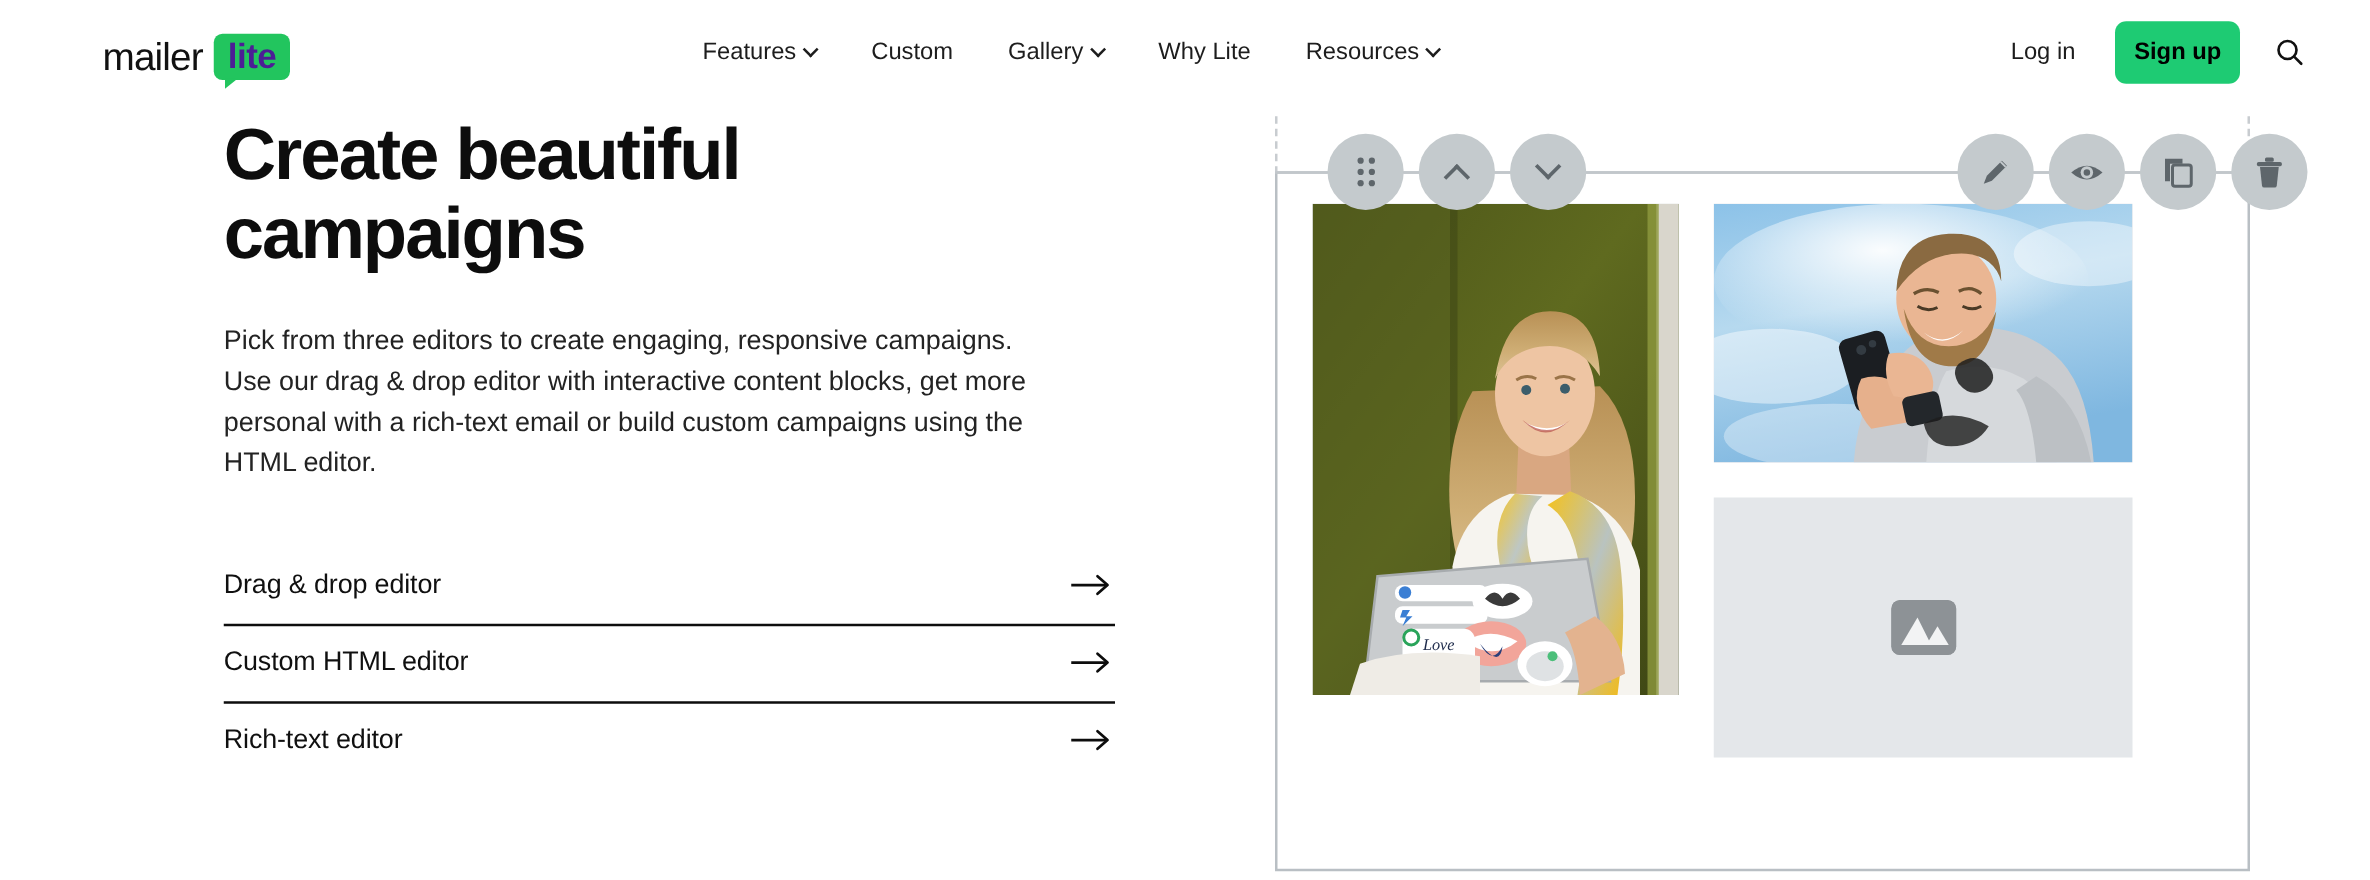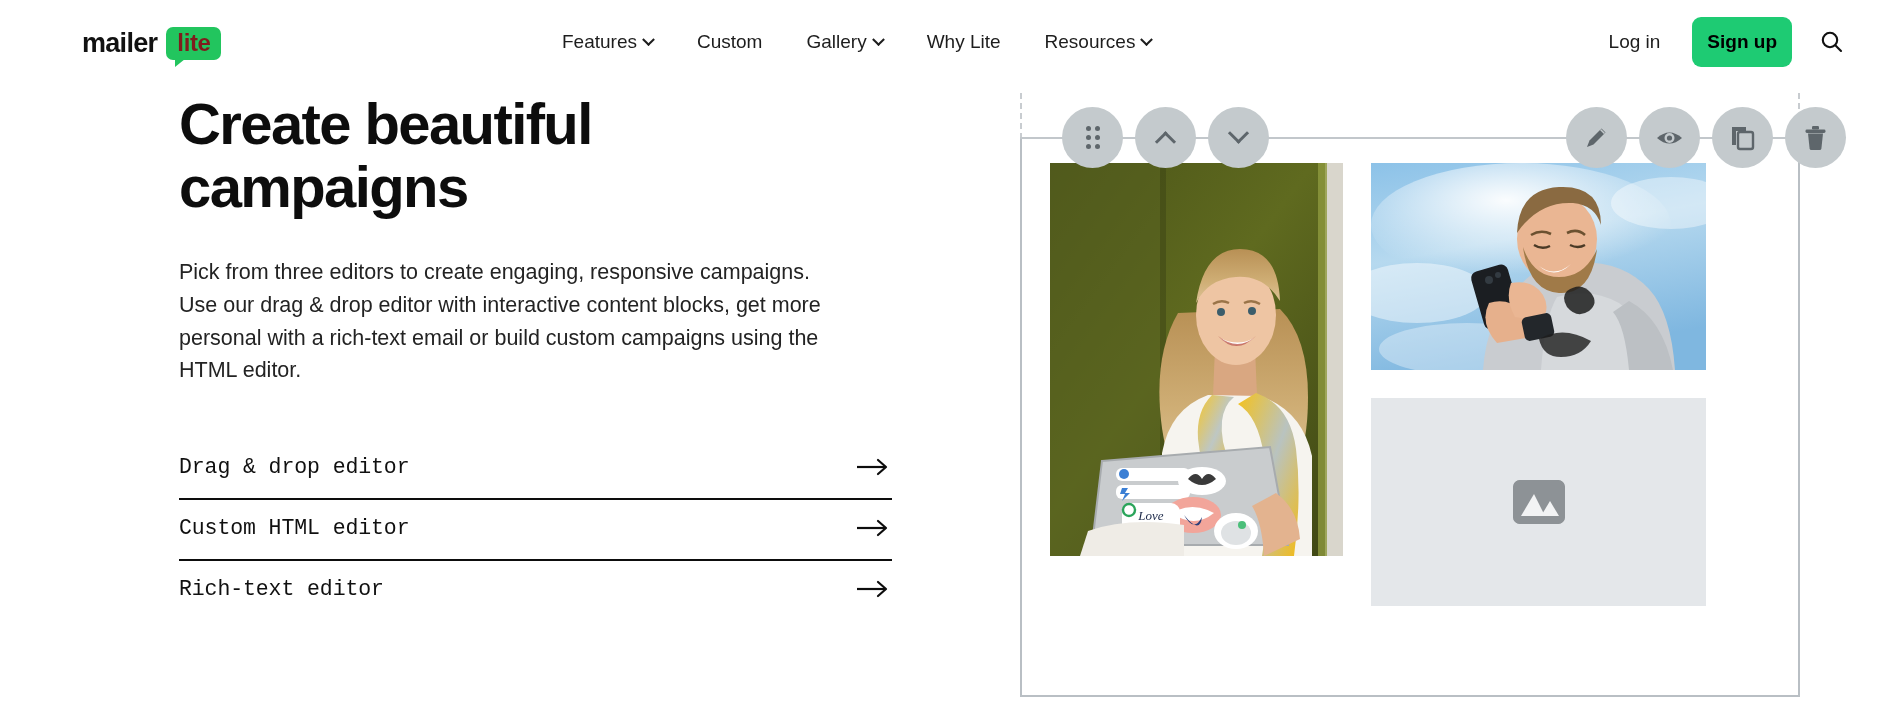--- a/index.html
+++ b/index.html
@@ -20,32 +20,32 @@
     width: 1896px; height: 84px;
     display: flex; align-items: center;
   }
 
   .logo {
     position: absolute; left: 82px; top: 27px;
     display: flex; align-items: center; gap: 9px;
     text-decoration: none;
   }
   .logo-mailer {
-    font-size: 27px; font-weight: 700; color: #111111;
+    font-size: 31px; font-weight: 400; color: #111111;
     letter-spacing: -0.7px; line-height: 1;
   }
   .logo-badge {
     position: relative;
     background: #22C55E;
     border-radius: 7px;
     padding: 4px 11px 5px 11px;
     display: inline-block;
   }
   .logo-badge span {
-    font-size: 24px; font-weight: 700; color: #7f1d1d;
+    font-size: 28px; font-weight: 700; color: #4c1d95;
     letter-spacing: -0.4px; line-height: 1;
   }
   .logo-badge::after {
     content: ""; position: absolute;
     left: 9px; bottom: -7px;
     width: 0; height: 0;
     border-left: 10px solid #22C55E;
     border-bottom: 8px solid transparent;
   }
 
@@ -117,21 +117,20 @@
   }
 
   .link-list { margin-top: 52px; width: 713px; }
   .link-row {
     position: relative;
     display: flex; align-items: center; justify-content: space-between;
     padding: 16px 0 19px 0;
     border-bottom: 2.5px solid #0d0d0d;
     cursor: pointer;
     text-decoration: none;
-    font-family: Liberation Mono, monospace;
   }
   .link-row:last-child { border-bottom: none; }
   .link-label {
     font-size: 21.5px; color: #101010; letter-spacing: -0.1px;
   }
   .arrow-icon { display: flex; align-items: center; margin-right: 2px; }
 
   
   .editor {
     position: absolute;

